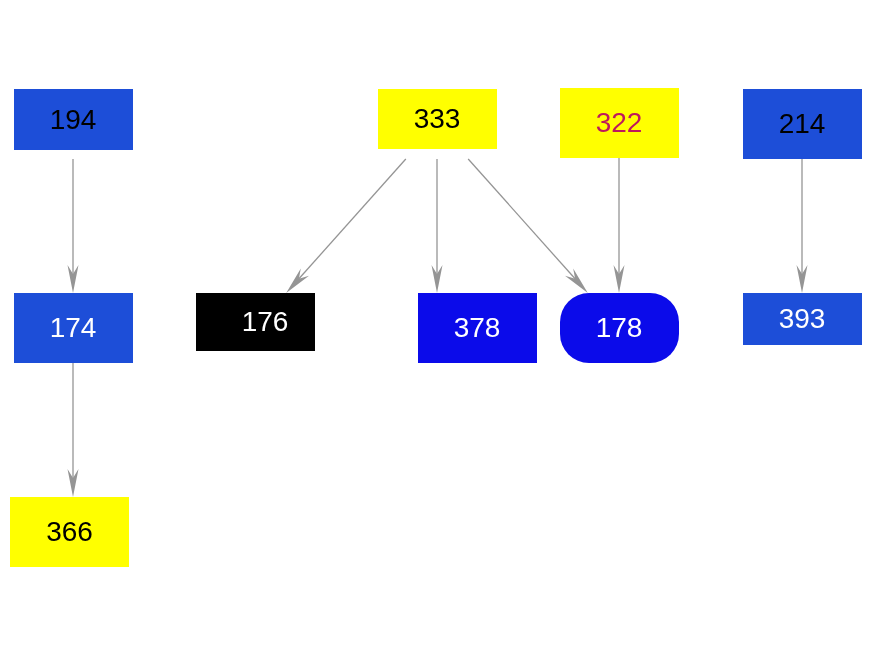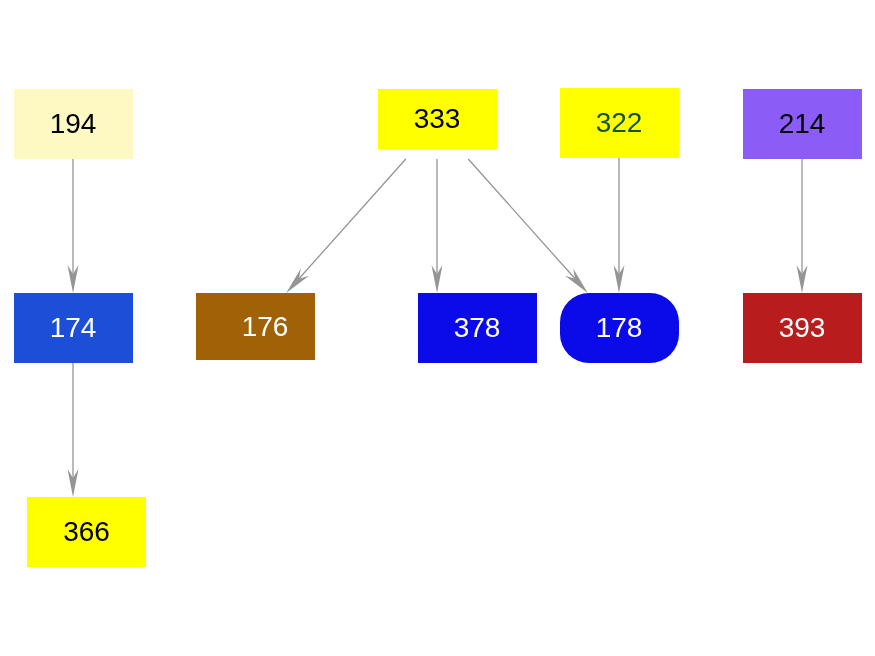--- a/index.html
+++ b/index.html
@@ -65,44 +65,44 @@
       <g>
         <line x1="619.0" y1="158.0" x2="619.0" y2="274.0" stroke="#959595" stroke-width="1.3"></line>
         <polygon points="619.0,293.0 613.5,265.0 619.0,274.0 624.5,265.0" fill="#959595"></polygon>
       </g>
       <g>
         <line x1="802.0" y1="159.0" x2="802.0" y2="274.0" stroke="#959595" stroke-width="1.3"></line>
         <polygon points="802.0,293.0 796.5,265.0 802.0,274.0 807.5,265.0" fill="#959595"></polygon>
       </g>
     </svg>
   <div id="nodes-layer">
-      <div class="node" style="left: 13.5px; top: 89px; width: 119px; height: 70px; background: #fef9c3; color: rgb(0, 0, 0);">
+      <div class="node" style="left: 13.5px; top: 89px; width: 119px; height: 61px; background: #1d4ed8; color: rgb(0, 0, 0);">
         <span class="node-label">194</span>
       </div>
       <div class="node" style="left: 377.5px; top: 89px; width: 119px; height: 60px; background: rgb(255, 255, 0); color: rgb(0, 0, 0);">
         <span class="node-label">333</span>
       </div>
-      <div class="node" style="left: 559.5px; top: 88px; width: 119px; height: 70px; background: rgb(255, 255, 0); color: #14532d;">
+      <div class="node" style="left: 559.5px; top: 88px; width: 119px; height: 70px; background: rgb(255, 255, 0); color: #be185d;">
         <span class="node-label">322</span>
       </div>
-      <div class="node" style="left: 742.5px; top: 89px; width: 119px; height: 70px; background: #8b5cf6; color: rgb(0, 0, 0);">
+      <div class="node" style="left: 742.5px; top: 89px; width: 119px; height: 70px; background: #1d4ed8; color: rgb(0, 0, 0);">
         <span class="node-label">214</span>
       </div>
       <div class="node" style="left: 13.5px; top: 293px; width: 119px; height: 70px; background: #1d4ed8; color: rgb(255, 255, 255);">
         <span class="node-label">174</span>
       </div>
-      <div class="node" style="left: 195.5px; top: 293px; width: 119px; height: 67px; background: #a16207; color: rgb(255, 255, 255); padding-left: 20px;">
+      <div class="node" style="left: 195.5px; top: 293px; width: 119px; height: 58px; background: #000000; color: rgb(255, 255, 255); padding-left: 20px;">
         <span class="node-label">176</span>
       </div>
       <div class="node" style="left: 377.5px; top: 293px; width: 119px; height: 70px; background: rgb(11, 11, 234); color: rgb(255, 255, 255); margin-left: 40px;">
         <span class="node-label">378</span>
       </div>
       <div class="node" style="left: 559.5px; top: 293px; width: 119px; height: 70px; background: rgb(11, 11, 234); color: rgb(255, 255, 255); border-radius: 29px;">
         <span class="node-label">178</span>
       </div>
-      <div class="node" style="left: 742.5px; top: 293px; width: 119px; height: 70px; background: #b91c1c; color: rgb(255, 255, 255);">
+      <div class="node" style="left: 742.5px; top: 293px; width: 119px; height: 52px; background: #1d4ed8; color: rgb(255, 255, 255);">
         <span class="node-label">393</span>
       </div>
-      <div class="node" style="left: 27px; top: 497px; width: 119px; height: 70px; background: rgb(255, 255, 0); color: rgb(0, 0, 0);">
+      <div class="node" style="left: 10px; top: 497px; width: 119px; height: 70px; background: rgb(255, 255, 0); color: rgb(0, 0, 0);">
         <span class="node-label">366</span>
       </div>
     </div>
 </div>
 
 </body></html>

